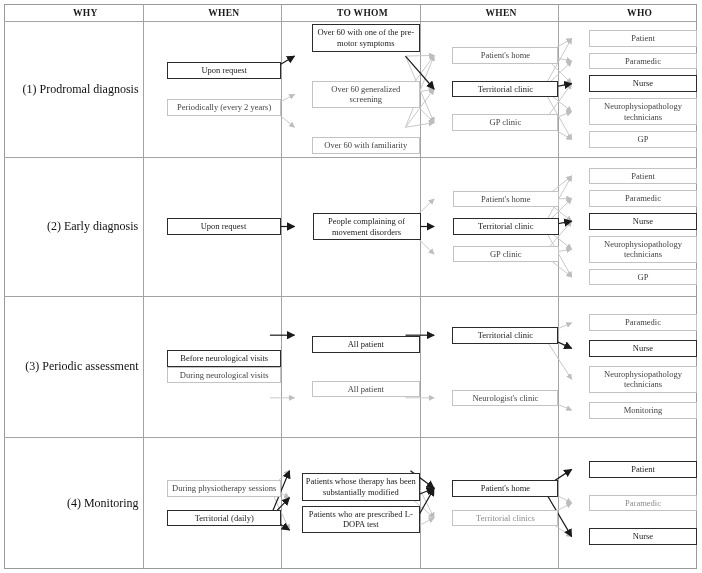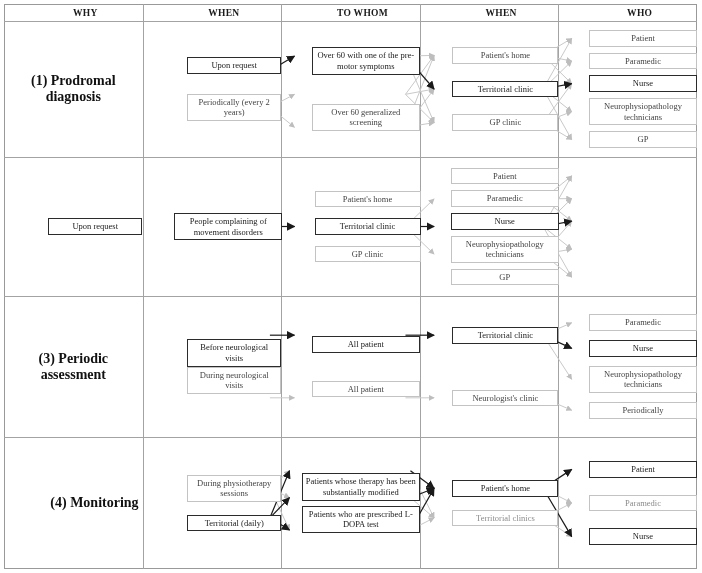--- a/index.html
+++ b/index.html
@@ -18,30 +18,30 @@
   .hcell{text-align:center;font-weight:bold;font-size:9.5px;letter-spacing:.3px;color:#1a1a1a;}
   .prow{
     position:absolute;left:4px;width:693px;
     display:grid;grid-template-columns:repeat(5,1fr);
   }
   .row-1{top:21px;height:136px;}
   .row-2{top:157px;height:139px;}
   .row-3{top:296px;height:141px;}
   .row-4{top:437px;height:132px;}
   .cell{display:flex;flex-direction:column;align-items:flex-end;justify-content:center;position:relative;}
-  .phase-label{font-weight:bold;font-size:14px;color:#111;text-align:center;padding:0 4px;}
+  .phase-label{font-weight:normal;font-size:12px;color:#111;text-align:center;padding:0 4px;}
   .node{
     box-sizing:border-box;background:#fff;border:1px solid #c3c3c3;color:#444;
     font-size:8.5px;line-height:1.25;text-align:center;
     display:flex;align-items:center;justify-content:center;
     padding:2px 3px;min-height:16px;width:106px;position:relative;z-index:2;
   }
   .node.strong{border:1.4px solid #2b2b2b;color:#1a1a1a;}
   .row-4 .node.strong{border-width:1.8px;}
-  .cell-when .node{width:94px;}
+  .cell-when .node{width:114px;}
   .cell-to_whom .node{width:108px;}
   .row-4 .cell-to_whom .node{width:118px;}
   .cell-where .node{width:106px;}
   .cell-who .node{width:108px;}
   .row-4 .cell-where .node.weak,.row-4 .cell-who .node.weak{color:#8c8c8c;}
   svg.edges{position:absolute;left:0;top:0;width:702px;height:573px;pointer-events:none;z-index:1;}
   line.e-weak{stroke:#c9c9c9;stroke-width:1;}
   line.e-strong{stroke:#1a1a1a;stroke-width:1.2;}
 </style>
 </head>
@@ -71,36 +71,40 @@
     <div class="cell cell-why">
         <div class="phase-label">(1) Prodromal diagnosis</div>
       </div>
     <div class="cell cell-when" style="gap: 20px;">
         <div class="node strong">Upon request</div>
         <div class="node weak">Periodically (every 2 years)</div>
       </div>
     <div class="cell cell-to_whom" style="gap: 29px;">
         <div class="node strong">Over 60 with one of the pre-motor symptoms</div>
         <div class="node weak">Over 60 generalized screening</div>
+        <div class="node weak">Over 60 with familiarity</div>
       </div>
     <div class="cell cell-where" style="gap: 17px;">
         <div class="node weak">Patient's home</div>
         <div class="node strong">Territorial clinic</div>
         <div class="node weak">GP clinic</div>
       </div>
     <div class="cell cell-who" style="gap: 6px;">
         <div class="node weak">Patient</div>
         <div class="node weak">Paramedic</div>
         <div class="node strong">Nurse</div>
         <div class="node weak">Neurophysiopathology technicians</div>
         <div class="node weak">GP</div>
       </div>
   </div>
 
   <div class="prow row-2">
+    <div class="cell cell-why">
+        <div class="phase-label">(2) Early diagnosis</div>
+      </div>
     <div class="cell cell-when" style="gap: 0px;">
         <div class="node strong">Upon request</div>
       </div>
     <div class="cell cell-to_whom" style="gap: 0px; margin-left: 32px;">
         <div class="node strong">People complaining of movement disorders</div>
       </div>
     <div class="cell cell-where" style="gap: 11px;">
         <div class="node weak">Patient's home</div>
         <div class="node strong">Territorial clinic</div>
         <div class="node weak">GP clinic</div>
@@ -127,21 +131,21 @@
         <div class="node weak">All patient</div>
       </div>
     <div class="cell cell-where" style="gap: 46px;">
         <div class="node strong">Territorial clinic</div>
         <div class="node weak">Neurologist's clinic</div>
       </div>
     <div class="cell cell-who" style="gap: 9px;">
         <div class="node weak">Paramedic</div>
         <div class="node strong">Nurse</div>
         <div class="node weak">Neurophysiopathology technicians</div>
-        <div class="node weak">Periodically</div>
+        <div class="node weak">Monitoring</div>
       </div>
   </div>
 
   <div class="prow row-4">
     <div class="cell cell-why">
         <div class="phase-label">(4) Monitoring</div>
       </div>
     <div class="cell cell-when" style="gap: 13px;">
         <div class="node weak">During physiotherapy sessions</div>
         <div class="node strong">Territorial (daily)</div>

